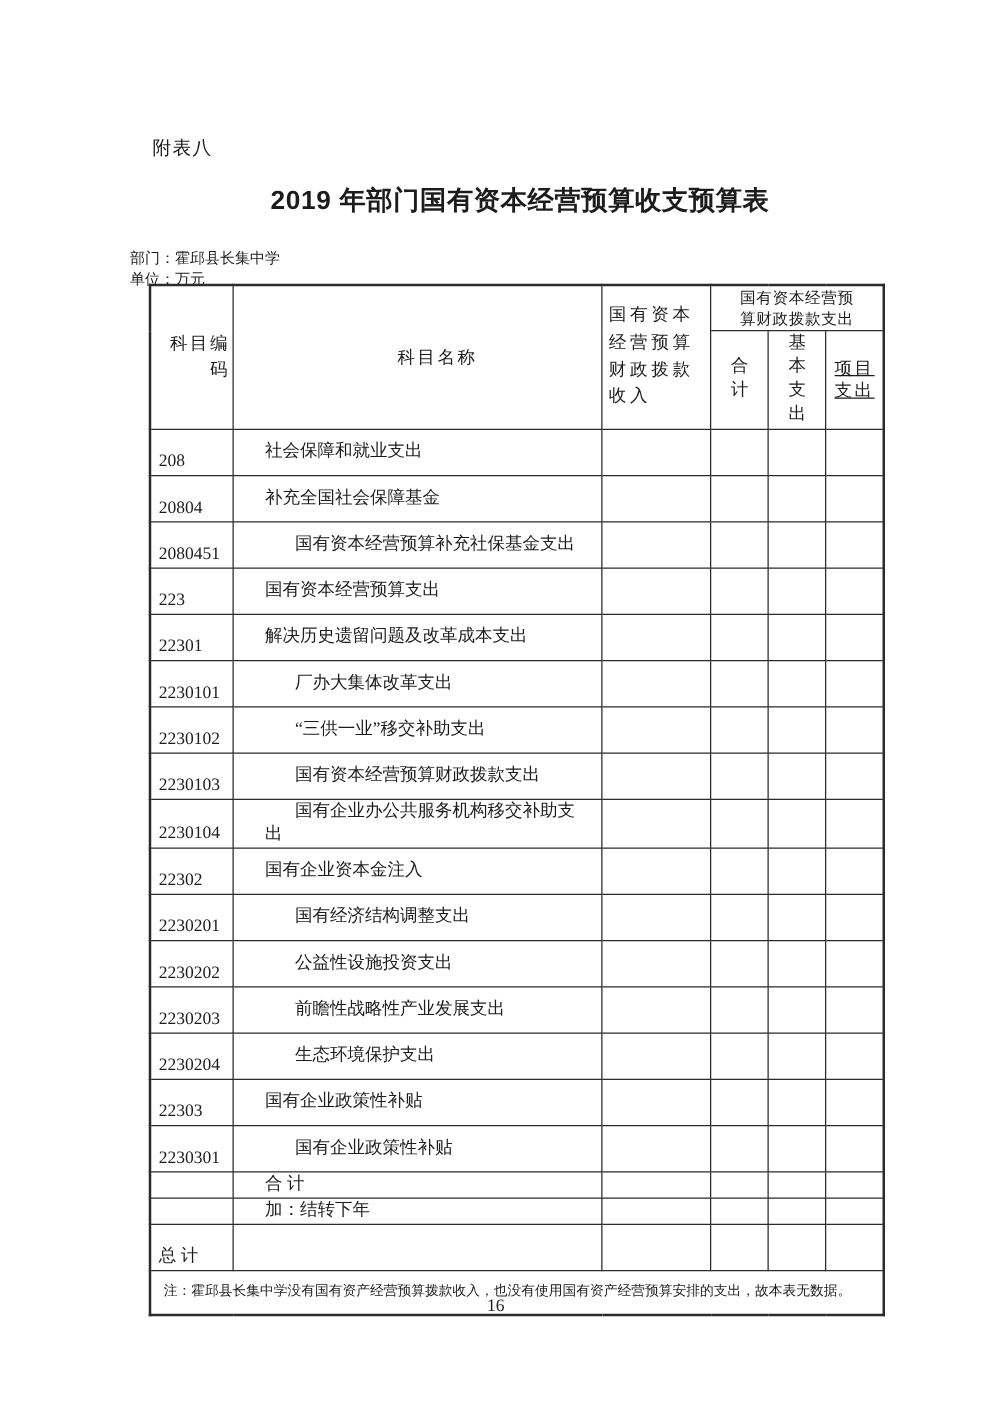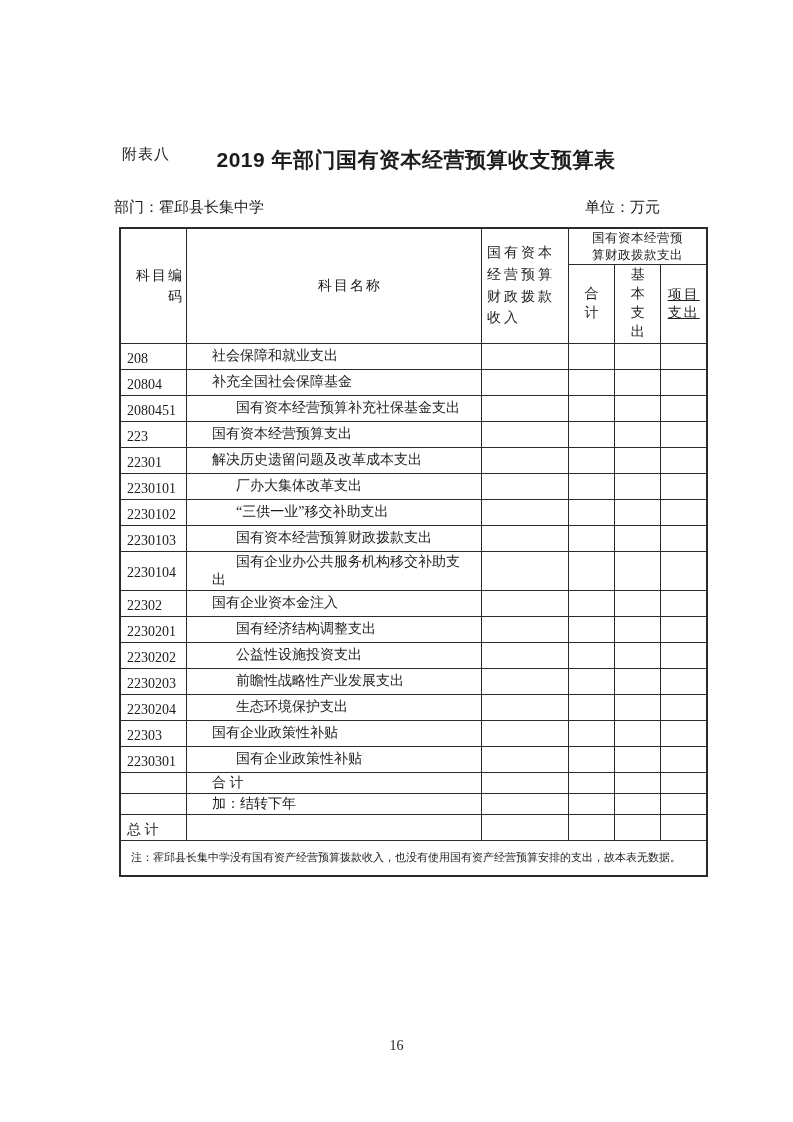--- a/index.html
+++ b/index.html
@@ -2,30 +2,30 @@
 <html><head>
 <meta charset="utf-8">
 <style>
   html,body{margin:0;padding:0;}
   body{
     width:793px;height:1122px;background:#ffffff;position:relative;
     font-family:"Liberation Serif","DejaVu Serif",serif;color:#1c1c1c;
     overflow:hidden;
   }
   .attach-label{
-    position:absolute;left:122px;top:109px;font-size:15px;letter-spacing:1px;margin-top:36px;
+    position:absolute;left:122px;top:109px;font-size:15px;letter-spacing:1px;
   }
   .doc-title{
     position:absolute;left:120px;top:146px;width:592px;text-align:center;
     font-size:21px;font-weight:bold;letter-spacing:.5px;
     font-family:"Liberation Sans","DejaVu Sans",sans-serif;
   }
   .meta-line{
-    position:absolute;left:114px;top:198px;width:546px;
-    display:flex;justify-content:space-between;font-size:15px;
+    position:absolute;left:104px;top:198px;width:546px;
+    display:flex;justify-content:space-between;font-size:12px;flex-direction:column;
   }
   table.budget{
     position:absolute;left:119px;top:227px;width:589px;
     border-collapse:collapse;table-layout:fixed;
     font-size:14px;
   }
   table.budget th,table.budget td{
     border:1px solid #2b2b2b;
     font-weight:normal;
     vertical-align:middle;
@@ -34,21 +34,21 @@
   table.budget{border:2px solid #2b2b2b;}
   th.h-code{width:58px;text-align:right;padding:2px 2px 2px 5px;letter-spacing:2px;line-height:1.5;}
   th.h-name{width:260px;text-align:center;letter-spacing:2px;padding-left:33px;}
   th.h-income{width:79px;text-align:left;padding:2px 2px 2px 5px;letter-spacing:3px;line-height:1.55;}
   th.h-expgroup{height:35px;text-align:center;font-size:12.5px;letter-spacing:.5px;padding:0 18px;margin-left:28px;}
   th.h-total{width:38px;text-align:center;}
   th.h-basic{width:42px;text-align:center;}
   th.h-project{width:111px;letter-spacing:2px;text-decoration:underline;}
   tr.subhead{height:75px;}
   .vspan{display:inline-block;width:1.05em;line-height:1.35;word-break:break-all;text-align:center;}
-  td.code{padding:6px 2px 1px 6px;line-height:18px;margin-top:30px;}
+  td.code{padding:17px 2px 1px 6px;line-height:18px;margin-top:30px;}
   td.name{padding:1px 8px 1px 25px;line-height:18px;text-align:left;}
   td.name.indent{text-indent:24px;}
   td.val{padding:0;}
   tbody tr{height:21px;}
   td.notes{
     padding:7px 10px 9px 10px;line-height:1.65;font-size:11px;height:auto;text-align:left;
   }
   .page-number{
     position:absolute;left:0;top:1038px;width:793px;text-align:center;font-size:14px;
   }

